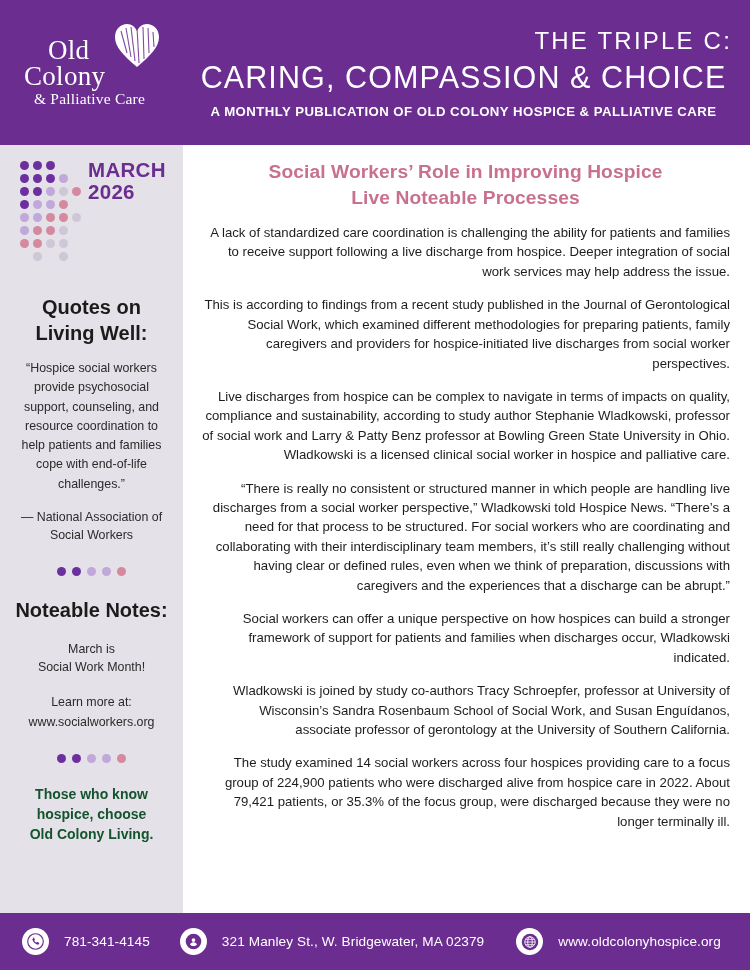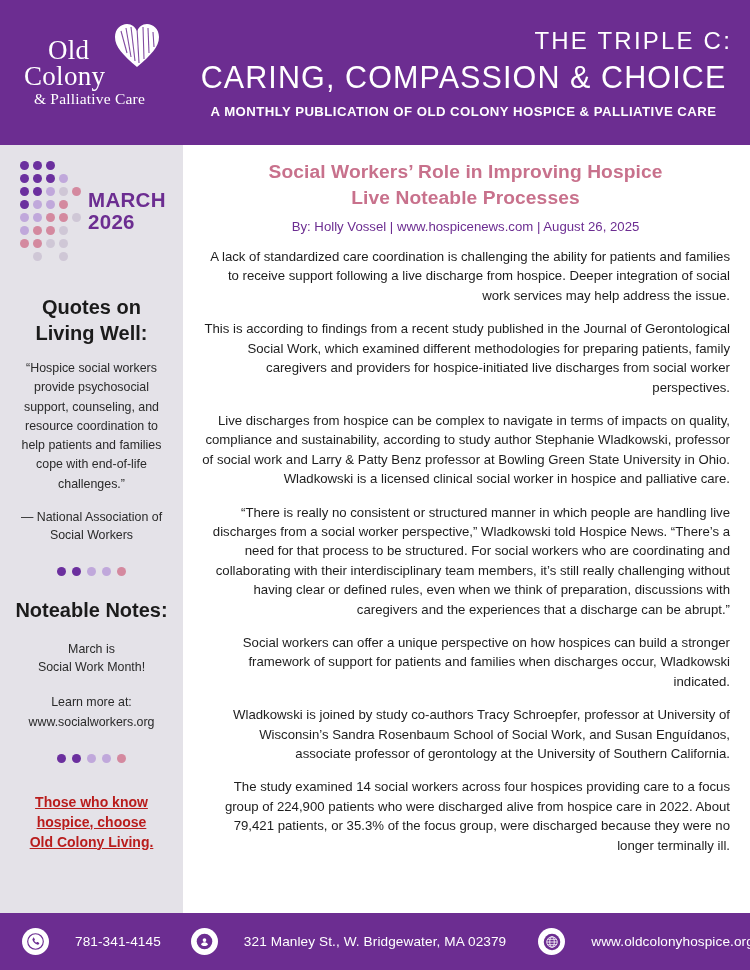--- a/index.html
+++ b/index.html
@@ -51,21 +51,21 @@
     color: #ffffff; font-size: 13.2px; font-weight: bold;
     letter-spacing: 0.45px; margin-top: 9px; white-space: nowrap;
   }
 
   
   .sidebar {
     position: absolute; left: 0; top: 145px; width: 183px; height: 768px;
     background: #e4e2e8;
     display: flex; flex-direction: column; align-items: center;
   }
-  .dotgrid-row { display: flex; align-items: center; margin-top: 14px; width: 100%; padding-left: 18px; }
+  .dotgrid-row { display: flex; align-items: flex-start; margin-top: 14px; width: 100%; padding-left: 18px; }
   .dotgrid { display: grid; grid-template-columns: repeat(5, 13px); grid-auto-rows: 13px; }
   .dotgrid i { width: 9px; height: 9px; border-radius: 50%; display: block; margin: 2px; }
   .month-text {
     margin-left: 5px; color: #6c2d91; font-weight: bold;
     font-size: 20.5px; line-height: 1.08; letter-spacing: 0.3px;
   }
   .month-text .yr { display: block; }
 
   .side-h {
     font-size: 20px; font-weight: bold; color: #1b1b1b;
@@ -77,22 +77,22 @@
     line-height: 1.55; margin-top: 13px; padding: 0 14px;
   }
   .side-p.tight { margin-top: 11px; }
   .side-attr {
     font-size: 12.4px; color: #2a2a2a; text-align: center;
     line-height: 1.5; margin-top: 14px; padding: 0 10px;
   }
   .dot-sep { display: flex; gap: 6px; margin-top: 22px; }
   .dot-sep i { width: 9px; height: 9px; border-radius: 50%; display: block; }
   .tagline {
-    font-size: 14px; font-weight: bold; color: #b91c1c;
-    text-align: center; line-height: 1.42; margin-top: 30px; padding: 0 16px; text-decoration: underline;
+    font-size: 14px; font-weight: bold; color: #14532d;
+    text-align: center; line-height: 1.42; margin-top: 22px; padding: 0 16px;
   }
 
   
   .main {
     position: absolute; left: 183px; top: 145px; width: 567px; height: 768px;
     background: #ffffff; padding: 14px 20px 0 18px;
   }
   .headline {
     text-align: center; color: #c8718c; font-weight: bold;
     font-size: 19.2px; line-height: 1.33; letter-spacing: .1px;
@@ -110,21 +110,21 @@
   
   .footer {
     position: absolute; left: 0; top: 913px; width: 750px; height: 57px;
     background: #6c2d91; display: flex; align-items: center;
   }
   .fitem { display: flex; align-items: center; color: #fff; }
   .fitem .ficon {
     width: 27px; height: 27px; border-radius: 50%; background: #ffffff;
     display: flex; align-items: center; justify-content: center; flex: none;
   }
-  .fitem .ftext { font-size: 13.6px; margin-left: 26px; white-space: nowrap; letter-spacing: .1px; }
+  .fitem .ftext { font-size: 13.6px; margin-left: 15px; white-space: nowrap; letter-spacing: .1px; }
   #f-phone { margin-left: 22px; }
   #f-addr { margin-left: 30px; justify-content: space-between; }
   #f-web { margin-left: 32px; }
 </style>
 </head>
 <body>
 
 <div class="page">
 
   <div class="header">
@@ -240,21 +240,20 @@
       <div>hospice, choose</div>
       <div>Old Colony Living.</div>
     </div>
   </div>
 
   <div class="main">
     <div class="headline">
       <div>Social Workers’ Role in Improving Hospice</div>
       <div>Live Noteable Processes</div>
     </div>
-    <div class="byline">By: Holly Vossel  | www.hospicenews.com | August 26, 2025</div>
     <div id="paragraphs">
         <p class="body-p">A lack of standardized care coordination is challenging the ability for patients and families to receive support following a live discharge from hospice. Deeper integration of social work services may help address the issue.</p>
         <p class="body-p">This is according to findings from a recent study published in the Journal of Gerontological Social Work, which examined different methodologies for preparing patients, family caregivers and providers for hospice-initiated live discharges from social worker perspectives.</p>
         <p class="body-p">Live discharges from hospice can be complex to navigate in terms of impacts on quality, compliance and sustainability, according to study author Stephanie Wladkowski, professor of social work and Larry &amp; Patty Benz professor at Bowling Green State University in Ohio. Wladkowski is a licensed clinical social worker in hospice and palliative care.</p>
         <p class="body-p">“There is really no consistent or structured manner in which people are handling live discharges from a social worker perspective,” Wladkowski told Hospice News. “There’s a need for that process to be structured. For social workers who are coordinating and collaborating with their interdisciplinary team members, it’s still really challenging without having clear or defined rules, even when we think of preparation, discussions with caregivers and the experiences that a discharge can be abrupt.”</p>
         <p class="body-p">Social workers can offer a unique perspective on how hospices can build a stronger framework of support for patients and families when discharges occur, Wladkowski indicated.</p>
         <p class="body-p">Wladkowski is joined by study co-authors Tracy Schroepfer, professor at University of Wisconsin’s Sandra Rosenbaum School of Social Work, and Susan Enguídanos, associate professor of gerontology at the University of Southern California.</p>
         <p class="body-p">The study examined 14 social workers across four hospices providing care to a focus group of 224,900 patients who were discharged alive from hospice care in 2022. About 79,421 patients, or 35.3% of the focus group, were discharged because they were no longer terminally ill.</p>
       </div>
   </div>

